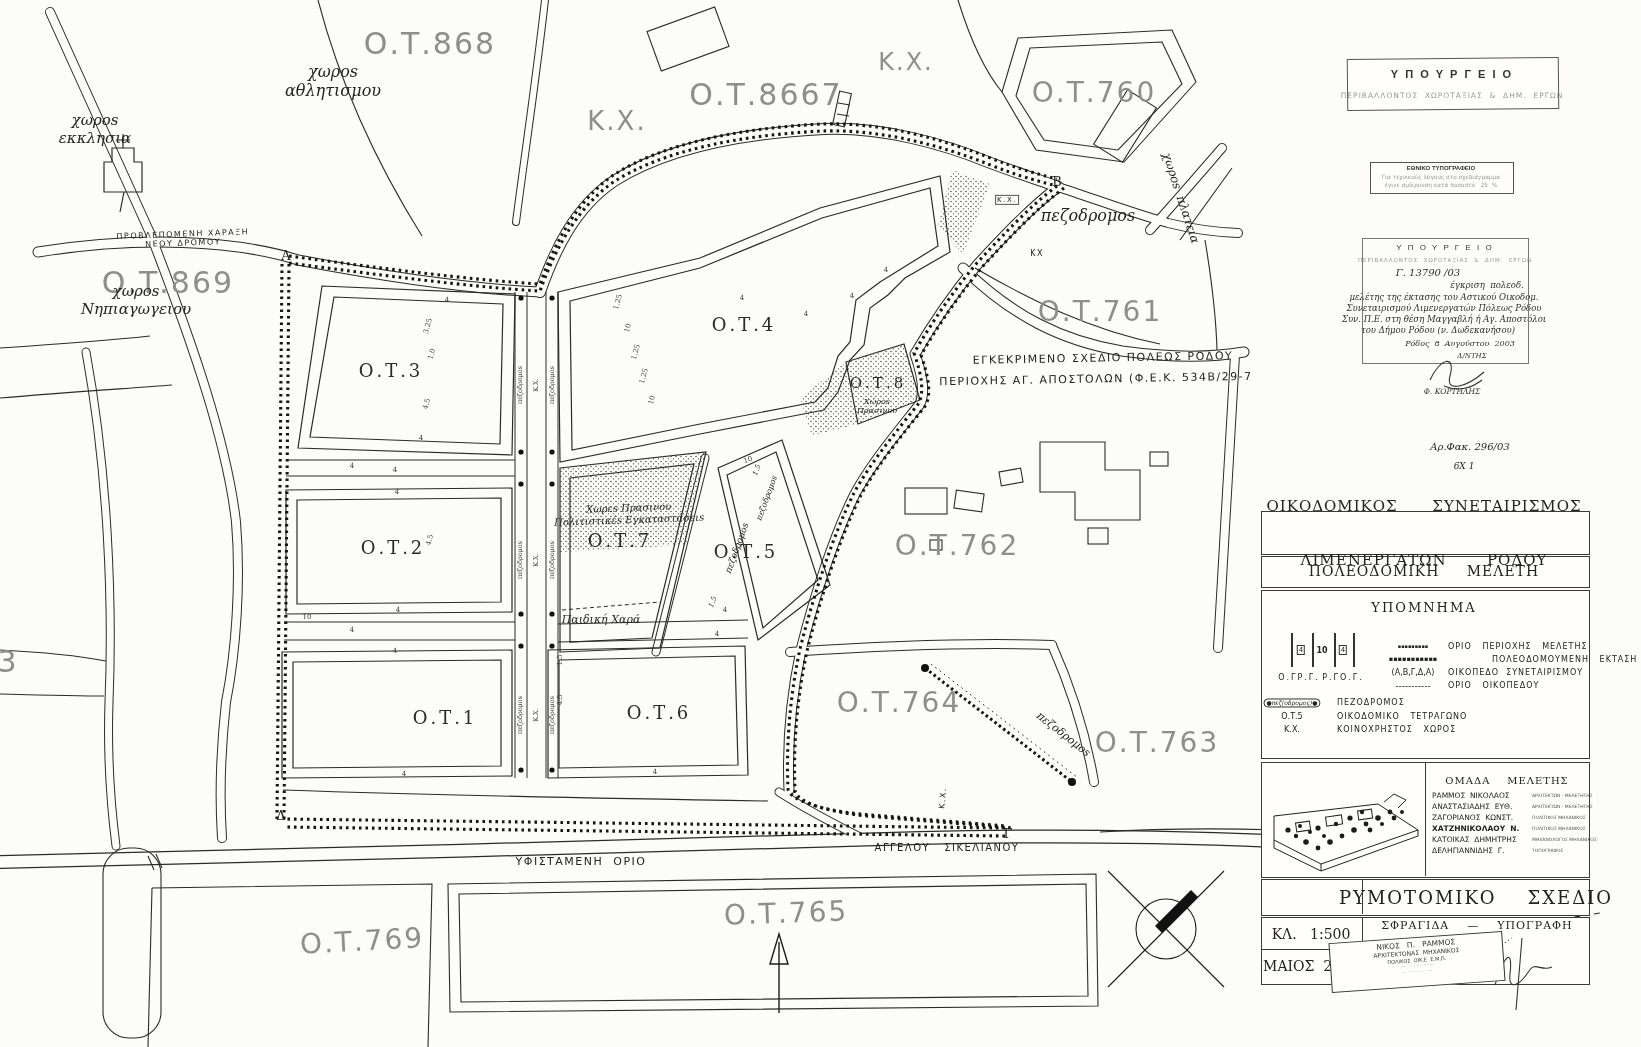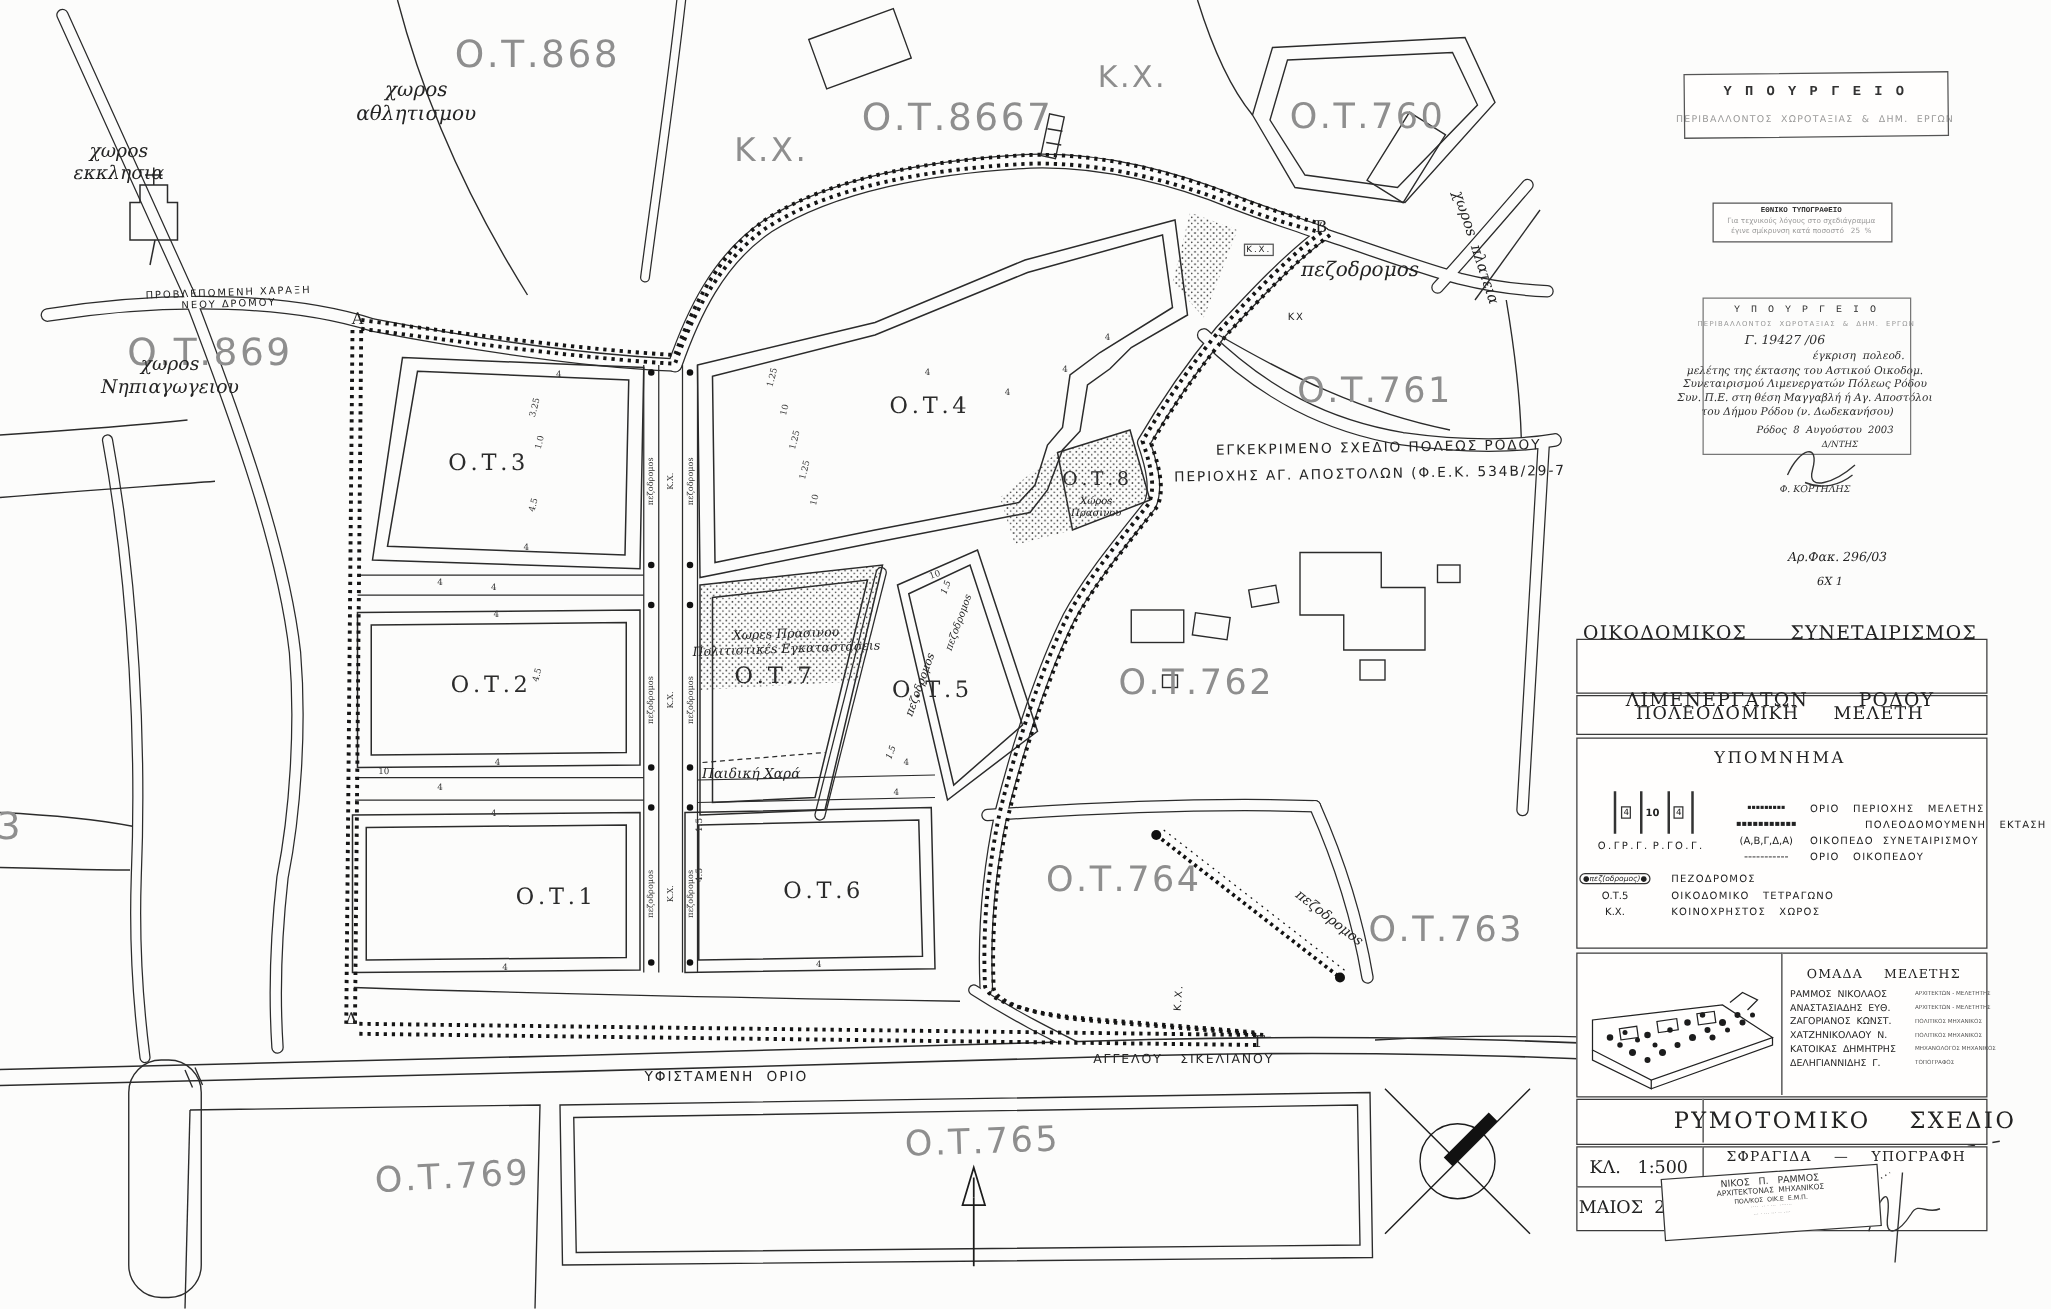--- a/index.html
+++ b/index.html
@@ -16,21 +16,21 @@
   .cap{font-family:"DejaVu Sans",sans-serif;font-style:normal;letter-spacing:1.5px}
   .dim{font-family:"DejaVu Serif",serif;font-size:7px;color:#3a3a3a;letter-spacing:0}
   .strip{font-family:"DejaVu Serif",serif;font-size:6.5px;color:#333}
   .vert{font-family:"DejaVu Serif",serif;font-size:13px;color:#222;letter-spacing:0}
   .kxbox{border:1px solid #555;padding:0 1px}
   .tb{position:absolute;border:1.4px solid #3a3a3a;background:#fffefd;z-index:3}
   .tbtext{position:absolute;z-index:4;white-space:pre;text-align:center;transform:translate(-50%,-50%)}
   .serifT{font-family:"DejaVu Serif",serif;color:#222}
   .sym{font-family:"DejaVu Sans",sans-serif;color:#222}
   .role{color:#555}
-  .typed{font-family:Liberation Mono, monospace;letter-spacing:2px;color:#333}
+  .typed{font-family:Liberation Sans, sans-serif;letter-spacing:2px;color:#333}
   .faded{font-family:"DejaVu Sans",sans-serif;letter-spacing:1px;color:#777;opacity:.75}
   .hand2{font-family:"DejaVu Serif",serif;font-style:italic;color:#2e2e2e}
   .secbar{position:absolute;width:1.5px;background:#333;z-index:4}
   #arch-stamp{position:absolute;left:1330px;top:937px;width:172px;height:46px;border:1.3px solid #333;
       transform:rotate(-4deg);z-index:6;background:#fffefd;text-align:center;overflow:hidden;
       font-family:"DejaVu Sans",sans-serif;color:#333;padding-top:2px}
   #arch-stamp div{line-height:1.25;white-space:pre}
   #model-sketch{z-index:4}
 </style>
 </head>
@@ -395,21 +395,21 @@
 <div class="abs dim" style="left: 725px; top: 610px; transform: translate(-50%, -50%);">4</div>
 <div class="abs dim" style="left: 655px; top: 772px; transform: translate(-50%, -50%);">4</div>
 <div class="abs dim" style="left: 560px; top: 700px; transform: translate(-50%, -50%) rotate(-90deg);">4.5</div>
 <div class="abs dim" style="left: 560px; top: 660px; transform: translate(-50%, -50%) rotate(-90deg);">1.5</div>
 <div class="abs dim" style="left: 717px; top: 634px; transform: translate(-50%, -50%);">4</div>
 <div class="abs dim" style="left: 748px; top: 460px; transform: translate(-50%, -50%) rotate(-20deg);">10</div>
 <div class="abs dim" style="left: 352px; top: 466px; transform: translate(-50%, -50%);">4</div>
 <div class="abs dim" style="left: 352px; top: 630px; transform: translate(-50%, -50%);">4</div>
 <div class="abs typed" style="left: 1445px; top: 248px; font-size: 8px; transform: translate(-50%, -50%);">Υ Π Ο Υ Ρ Γ Ε Ι Ο</div>
 <div class="abs faded" style="left: 1445px; top: 260px; font-size: 5.5px; transform: translate(-50%, -50%);">ΠΕΡΙΒΑΛΛΟΝΤΟΣ  ΧΩΡΟΤΑΞΙΑΣ  &amp;  ΔΗΜ.  ΕΡΓΩΝ</div>
-<div class="abs hand2" style="left: 1428px; top: 273px; font-size: 10px; transform: translate(-50%, -50%);">Γ. 19427 /06</div>
+<div class="abs hand2" style="left: 1428px; top: 273px; font-size: 10px; transform: translate(-50%, -50%);">Γ. 13790 /03</div>
 <div class="abs hand2" style="left: 1487px; top: 285px; font-size: 8.5px; transform: translate(-50%, -50%);">έγκριση  πολεοδ.</div>
 <div class="abs hand2" style="left: 1444px; top: 297px; font-size: 8.5px; transform: translate(-50%, -50%);">μελέτης της έκτασης του Αστικού Οικοδομ.</div>
 <div class="abs hand2" style="left: 1444px; top: 308px; font-size: 8.5px; transform: translate(-50%, -50%);">Συνεταιρισμού Λιμενεργατών Πόλεως Ρόδου</div>
 <div class="abs hand2" style="left: 1444px; top: 319px; font-size: 8.5px; transform: translate(-50%, -50%);">Συν. Π.Ε. στη θέση Μαγγαβλή ή Αγ. Αποστόλοι</div>
 <div class="abs hand2" style="left: 1438px; top: 330px; font-size: 8.5px; transform: translate(-50%, -50%);">του Δήμου Ρόδου (ν. Δωδεκανήσου)</div>
 <div class="abs hand2" style="left: 1460px; top: 344px; font-size: 8px; transform: translate(-50%, -50%);">Ρόδος  8  Αυγούστου  2003</div>
 <div class="abs hand2" style="left: 1472px; top: 356px; font-size: 7px; transform: translate(-50%, -50%);">Δ/ΝΤΗΣ</div>
 <div class="abs hand2" style="left: 1452px; top: 392px; font-size: 7.5px; transform: translate(-50%, -50%); font-style: italic;">Φ. ΚΟΡΤΗΛΗΣ</div>
 <div class="abs sym" style="left: 1413px; top: 647px; font-size: 5px; z-index: 4;">▪▪▪▪▪▪▪▪▪</div>
 <div class="abs sym left" style="left: 1448px; top: 647px; font-size: 8px; letter-spacing: 1px; z-index: 4;">ΟΡΙΟ   ΠΕΡΙΟΧΗΣ   ΜΕΛΕΤΗΣ</div>
@@ -424,18 +424,18 @@
 <div class="abs sym" style="left: 1292px; top: 716.5px; font-size: 8px; z-index: 4;">Ο.Τ.5</div>
 <div class="abs sym left" style="left: 1337px; top: 716.5px; font-size: 8px; letter-spacing: 1px; z-index: 4;">ΟΙΚΟΔΟΜΙΚΟ   ΤΕΤΡΑΓΩΝΟ</div>
 <div class="abs sym" style="left: 1292px; top: 730px; font-size: 8px; z-index: 4;">Κ.Χ.</div>
 <div class="abs sym left" style="left: 1337px; top: 730px; font-size: 8px; letter-spacing: 1px; z-index: 4;">ΚΟΙΝΟΧΡΗΣΤΟΣ   ΧΩΡΟΣ</div>
 <div class="abs sym left" style="left: 1432px; top: 796px; font-size: 7.5px; z-index: 4;">ΡΑΜΜΟΣ  ΝΙΚΟΛΑΟΣ</div>
 <div class="abs sym left role" style="left: 1532px; top: 796px; font-size: 4.5px; z-index: 4;">ΑΡΧΙΤΕΚΤΩΝ - ΜΕΛΕΤΗΤΗΣ</div>
 <div class="abs sym left" style="left: 1432px; top: 807px; font-size: 7.5px; z-index: 4;">ΑΝΑΣΤΑΣΙΑΔΗΣ  ΕΥΘ.</div>
 <div class="abs sym left role" style="left: 1532px; top: 807px; font-size: 4.5px; z-index: 4;">ΑΡΧΙΤΕΚΤΩΝ - ΜΕΛΕΤΗΤΗΣ</div>
 <div class="abs sym left" style="left: 1432px; top: 818px; font-size: 7.5px; z-index: 4;">ΖΑΓΟΡΙΑΝΟΣ  ΚΩΝΣΤ.</div>
 <div class="abs sym left role" style="left: 1532px; top: 818px; font-size: 4.5px; z-index: 4;">ΠΟΛΙΤΙΚΟΣ ΜΗΧΑΝΙΚΟΣ</div>
-<div class="abs sym left" style="left: 1432px; top: 829px; font-size: 7.5px; z-index: 4;">ΧΑΤΖΗΝΙΚΟΛΑΟΥ  Ν.</div>
+<div class="abs sym left" style="left: 1432px; top: 829px; font-size: 7.5px; z-index: 4; font-weight: bold;">ΧΑΤΖΗΝΙΚΟΛΑΟΥ  Ν.</div>
 <div class="abs sym left role" style="left: 1532px; top: 829px; font-size: 4.5px; z-index: 4;">ΠΟΛΙΤΙΚΟΣ ΜΗΧΑΝΙΚΟΣ</div>
 <div class="abs sym left" style="left: 1432px; top: 840px; font-size: 7.5px; z-index: 4;">ΚΑΤΟΙΚΑΣ  ΔΗΜΗΤΡΗΣ</div>
 <div class="abs sym left role" style="left: 1532px; top: 840px; font-size: 4.5px; z-index: 4;">ΜΗΧΑΝΟΛΟΓΟΣ ΜΗΧΑΝΙΚΟΣ</div>
 <div class="abs sym left" style="left: 1432px; top: 851px; font-size: 7.5px; z-index: 4;">ΔΕΛΗΓΙΑΝΝΙΔΗΣ  Γ.</div>
 <div class="abs sym left role" style="left: 1532px; top: 851px; font-size: 4.5px; z-index: 4;">ΤΟΠΟΓΡΑΦΟΣ</div>
 
 </body></html>

